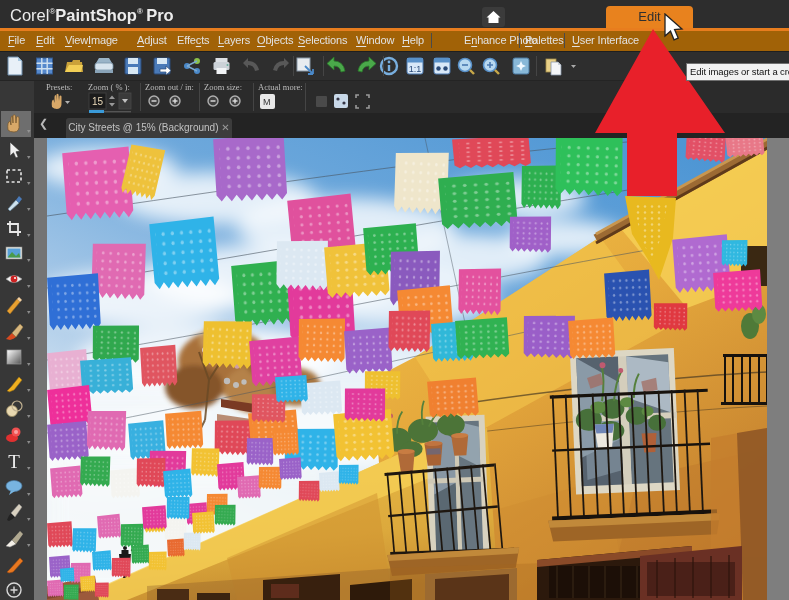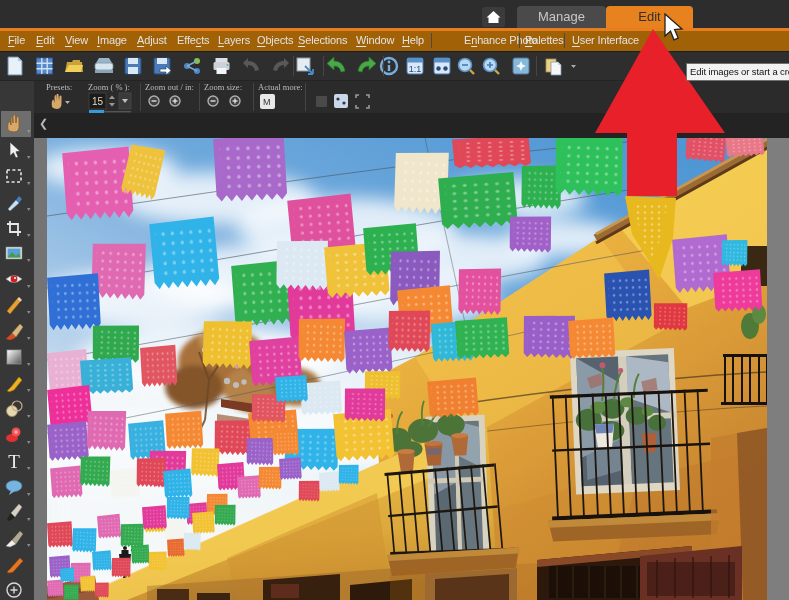--- a/index.html
+++ b/index.html
@@ -20,31 +20,31 @@
 #tabbar{left:0;top:113px;width:789px;height:25px;background:#232323;}
 #doctab{left:66px;top:5px;width:166px;height:20px;background:#3c3c3c;border-radius:3px 3px 0 0;color:#c2c2c2;font-size:10px;text-align:center;line-height:20px;white-space:nowrap;}
 #dock{left:0;top:81px;width:34px;height:519px;background:#373737;}
 #lgutter{left:34px;top:138px;width:13px;height:462px;background:#747474;}
 #rgutter{left:767px;top:138px;width:22px;height:462px;background:#7e7e7e;}
 #tooltip{left:686px;top:63px;width:103px;height:16px;background:#f2f2f2;border:1px solid #707070;border-right:none;color:#111;font-size:9.5px;letter-spacing:-0.1px;line-height:16px;padding-left:3px;white-space:nowrap;overflow:hidden;}
 </style></head>
 <body>
 <div id="app">
 <div class="abs" id="titlebar"></div>
+<div class="abs" id="title">Corel<span style="font-size:8px;vertical-align:7px">®</span><b>PaintShop<span style="font-size:8px;vertical-align:7px">®</span> Pro</b></div>
 <div class="abs" id="homebtn"><svg width="23" height="20">
         <path d="M11.5 4 L18.5 10.5 L16.5 10.5 L16.5 16 L6.5 16 L6.5 10.5 L4.5 10.5 Z" fill="#fff"></path>
       </svg></div>
-<div class="abs" id="managetab">Manage</div>
 <div class="abs" id="edittab">Edit</div>
 <div class="abs" id="orangeline"></div>
 <div class="abs" id="menubar">
 <span class="mi" style="left:8px"><u>F</u>ile</span>
 <span class="mi" style="left:36px"><u>E</u>dit</span>
 <span class="mi" style="left:65px"><u>V</u>iew</span>
-<span class="mi" style="left:97px"><u>I</u>mage</span>
+<span class="mi" style="left:88px"><u>I</u>mage</span>
 <span class="mi" style="left:137px"><u>A</u>djust</span>
 <span class="mi" style="left:177px">Effe<u>c</u>ts</span>
 <span class="mi" style="left:218px"><u>L</u>ayers</span>
 <span class="mi" style="left:257px"><u>O</u>bjects</span>
 <span class="mi" style="left:298px"><u>S</u>elections</span>
 <span class="mi" style="left:356px"><u>W</u>indow</span>
 <span class="mi" style="left:402px"><u>H</u>elp</span>
 <span class="msep" style="left:431px"></span>
 <span class="mi" style="left:464px">E<u>n</u>hance Photo</span>
 <span class="msep" style="left:519px"></span>
@@ -189,20 +189,21 @@
 <rect x="316" y="96" width="11" height="11" rx="1" fill="#4a4a4a"></rect>
 <rect x="334" y="94" width="14" height="14" rx="2" fill="#c8d8e8"></rect>
       <circle cx="338" cy="99" r="1.6" fill="#334"></circle>
       <circle cx="344" cy="103" r="1.6" fill="#334"></circle>
 <g stroke="#9a9a9a" stroke-width="1.6" fill="none">
         <path d="M356,98 l0,-3 l3,0 M366,95 l3,0 l0,3 M369,105 l0,3 l-3,0 M359,108 l-3,0 l0,-3"></path>
       </g>
     </svg>
 <div class="abs" id="tabbar">
 <span class="abs" style="left:39px;top:4px;color:#b8b8b8;font-size:11px">❮</span>
+<div id="doctab" class="abs">City Streets @ 15% (Background) <span style="color:#999">✕</span></div>
 </div>
 <div class="abs" id="dock"><svg width="34" height="519" viewBox="0 81 34 519">
         <rect x="1" y="111" width="30" height="26" fill="#6e6e6e"></rect>
 <g transform="translate(14,124)">
           <path d="M-6,6 Q-7,-2 -4,-3 L-3,1 L-3,-6 Q-3,-8 -1.5,-8 L-1,-1 L-1,-8.5 Q0,-10 1.5,-8.5 L2,-1 L2.5,-7 Q4,-8 5,-6.5 L5,0 Q6,8 0,8 Q-4,8 -6,6 Z" fill="#d8a868" stroke="#7a5a30" stroke-width="0.8"></path>
         </g>
 <g transform="translate(14,150)">
           <path d="M-4,-8 L-4,6 L-0.5,2.8 L1.8,8 L4.2,6.9 L2,1.8 L6,1.2 Z" fill="#f0f0f0" stroke="#333" stroke-width="0.7"></path>
         </g>
 <g transform="translate(14,176)">

